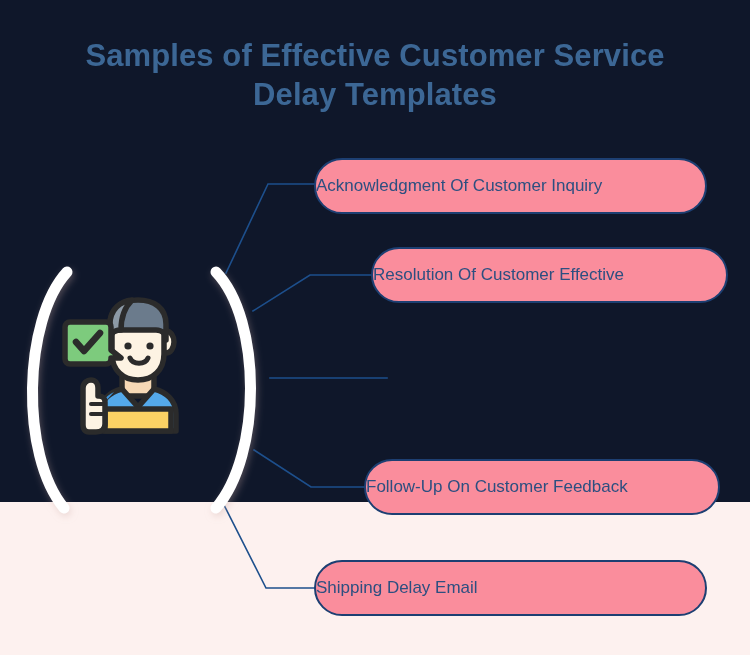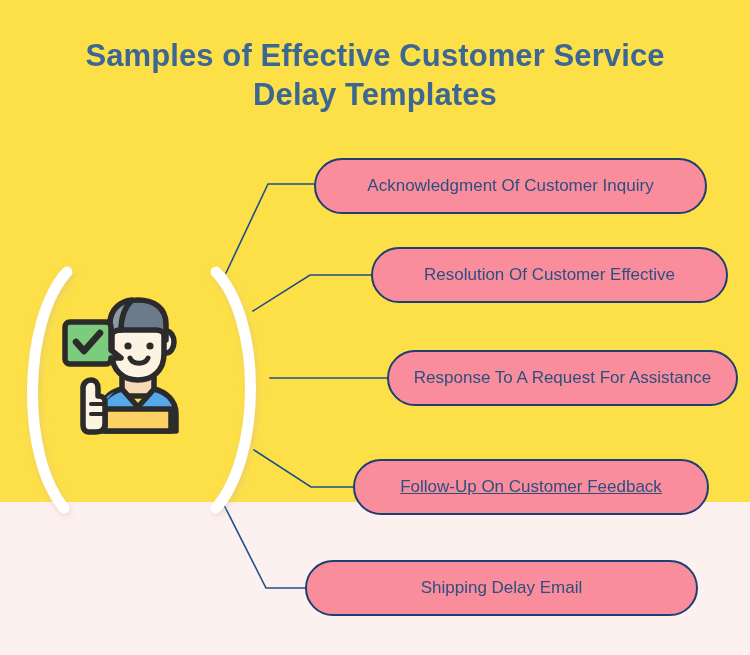--- a/index.html
+++ b/index.html
@@ -10,21 +10,21 @@
     width: 750px;
     height: 655px;
     background: #fdf1ef;
     font-family: "Liberation Sans", sans-serif;
     overflow: hidden;
   }
   #canvas {
     position: relative;
     width: 750px;
     height: 502px;
-    background: #fde047;
+    background: #0f172a;
   }
 
   
   #title {
     position: absolute;
     left: 0;
     top: 36px;
     width: 750px;
     text-align: center;
     color: #3c6795;
@@ -67,21 +67,20 @@
   .pill {
     position: absolute;
     box-sizing: border-box;
     background: #fa8d9c;
     border: 2px solid #1d3f72;
     border-radius: 28px;
     color: #2d4f80;
     font-size: 17px;
     display: flex;
     align-items: center;
-    justify-content: center;
     text-align: center;
     white-space: nowrap;
     overflow: hidden;
   }
 </style>
 </head>
 <body>
 
 <div id="canvas">
 
@@ -147,25 +146,22 @@
   </svg>
 
   <div class="pill" style="left:314px; top:158px; width:393px; height:56px;">
     <span>Acknowledgment Of Customer Inquiry</span>
   </div>
 
   <div class="pill" style="left:371px; top:247px; width:357px; height:56px;">
     <span>Resolution Of Customer Effective</span>
   </div>
 
-  <div class="pill" style="left:387px; top:350px; width:351px; height:56px;">
-    <span>Response To A Request For Assistance</span>
-  </div>
 
-  <div class="pill" style="left:353px; top:459px; width:356px; height:56px;text-decoration:underline;">
+  <div class="pill" style="left:364px; top:459px; width:356px; height:56px;">
     <span>Follow-Up On Customer Feedback</span>
   </div>
 
-  <div class="pill" style="left:305px; top:560px; width:393px; height:56px;">
+  <div class="pill" style="left:314px; top:560px; width:393px; height:56px;">
     <span>Shipping Delay Email</span>
   </div>
 
 </div>
 
 </body></html>

